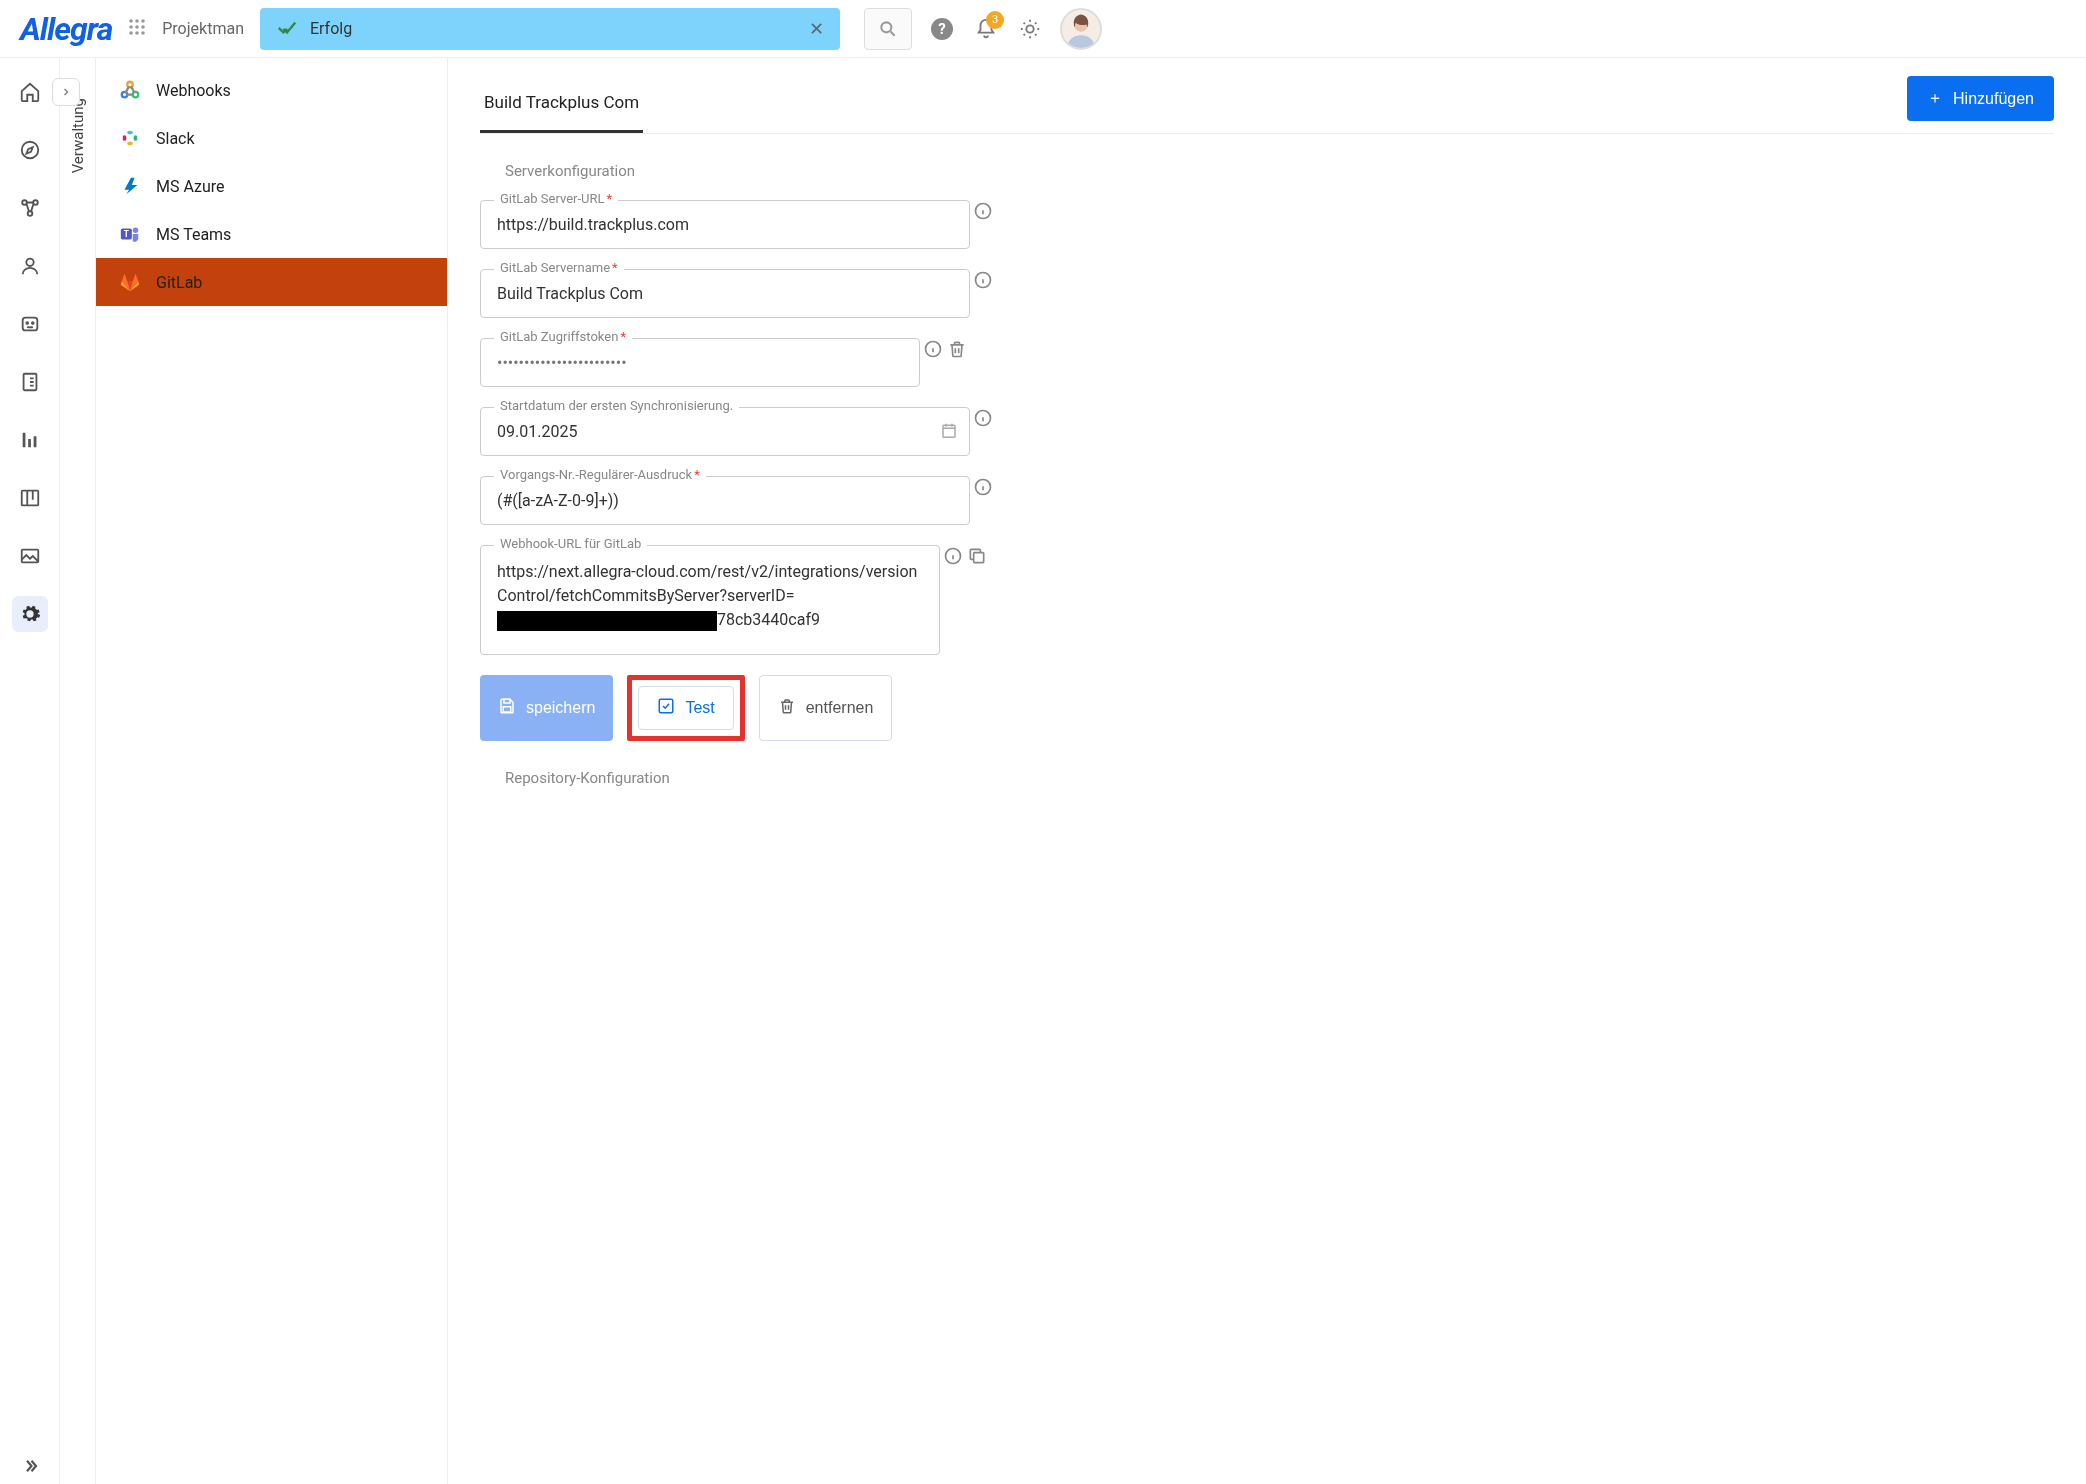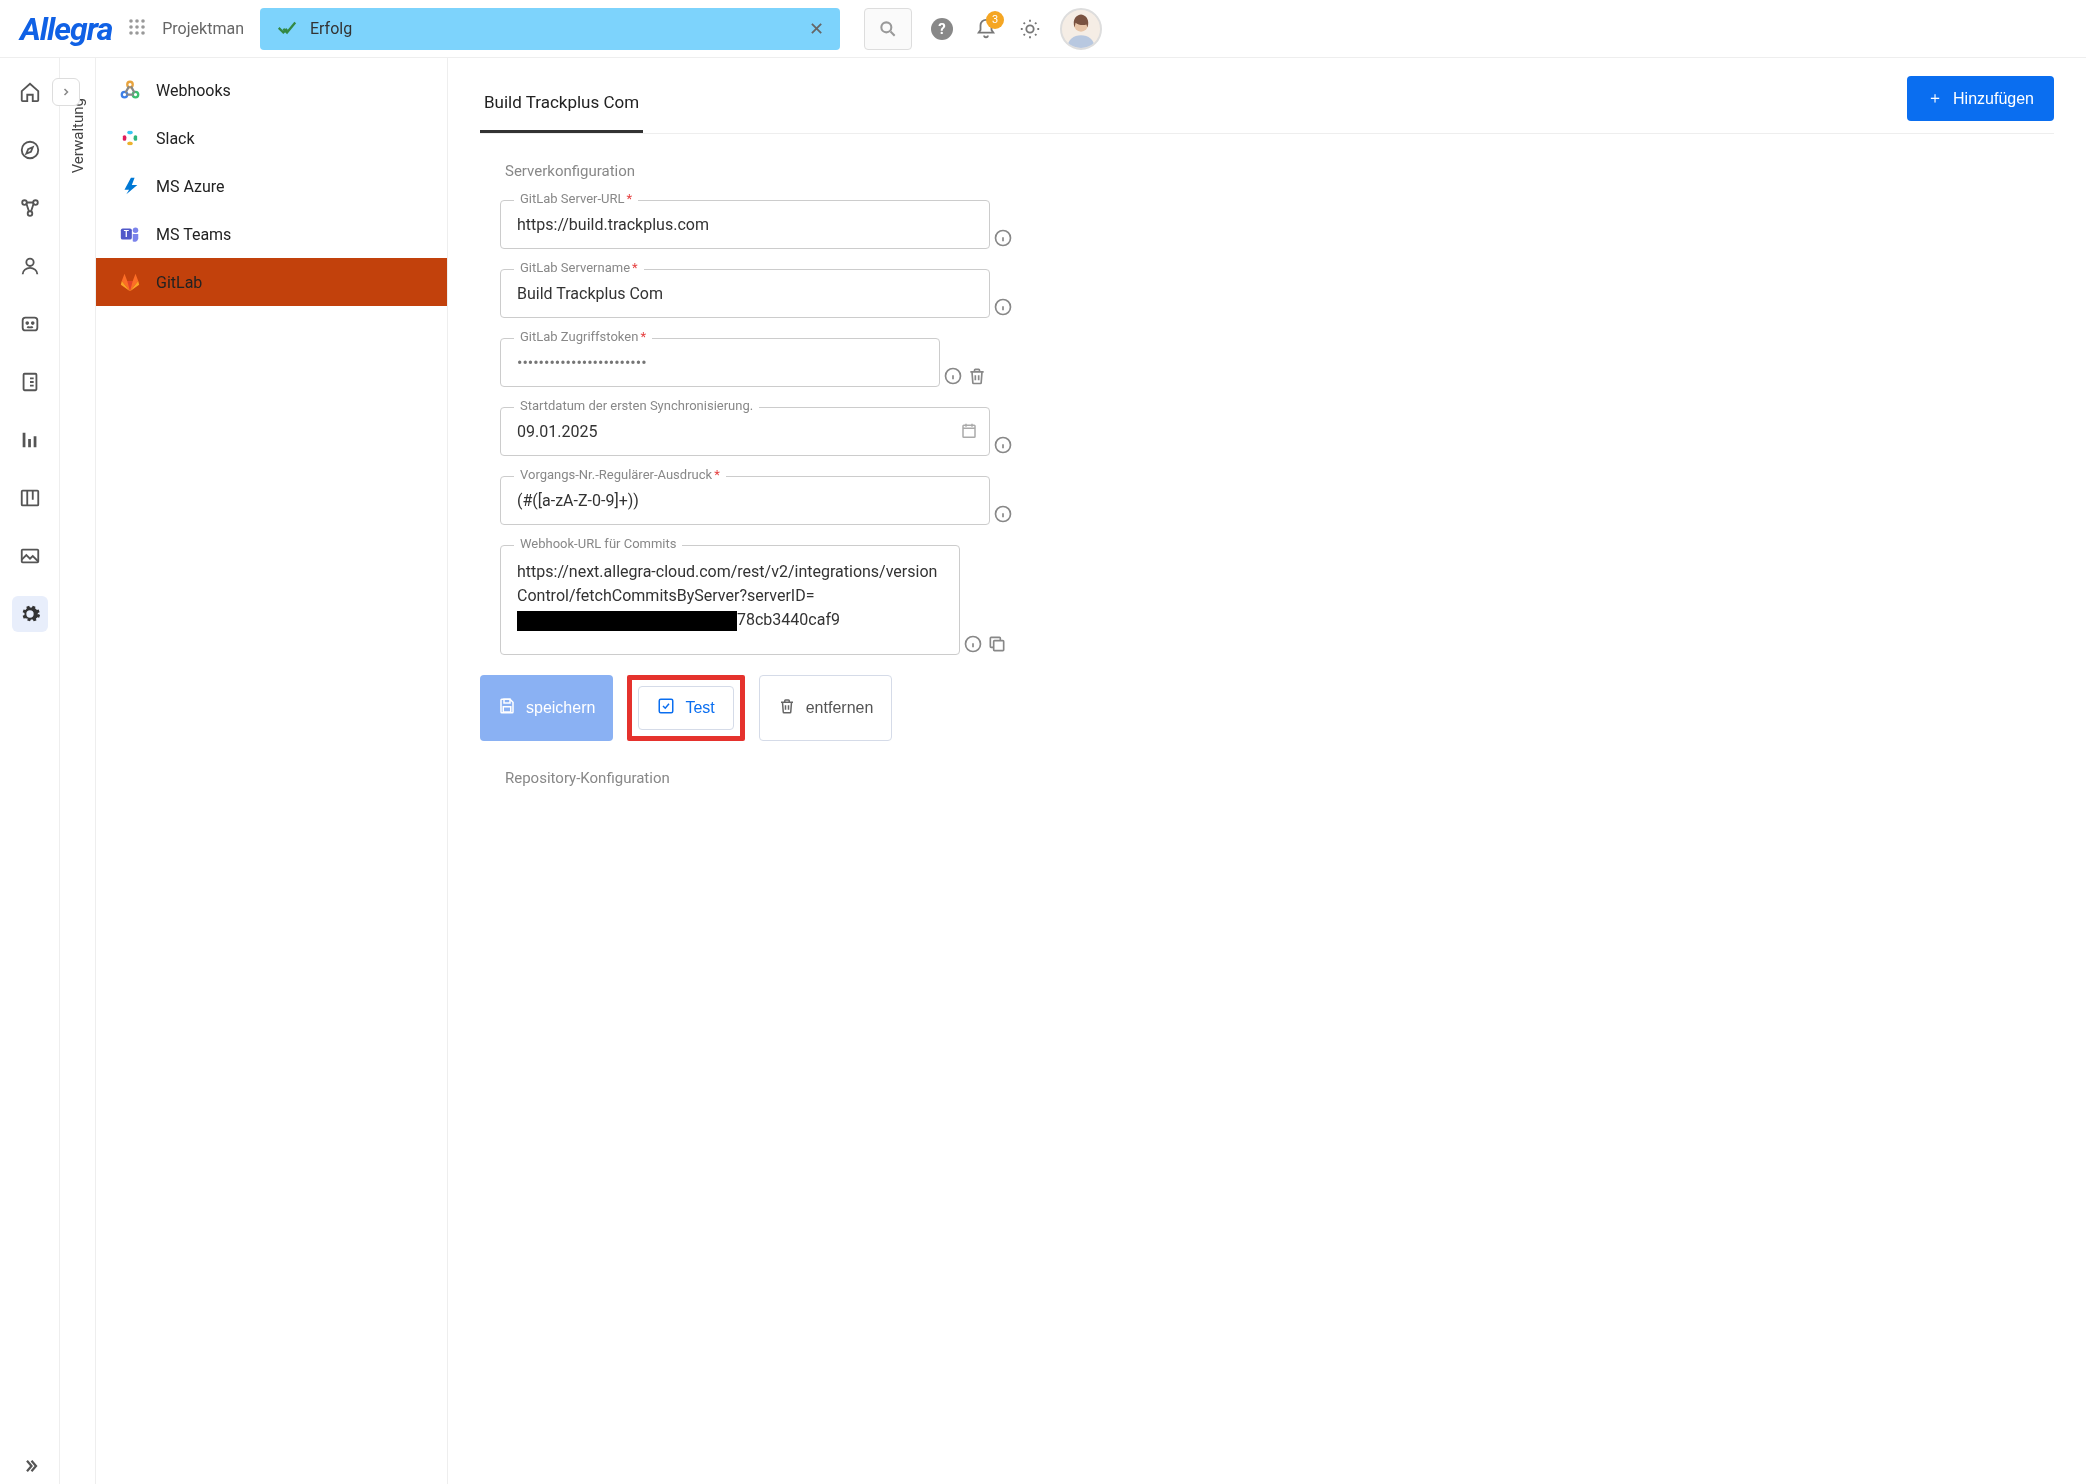--- a/index.html
+++ b/index.html
@@ -35,21 +35,21 @@
 .int-item { display: flex; align-items: center; gap: 14px; padding: 12px 22px; cursor: pointer; font-size: 16px; color: #222; }
 .int-item.selected { background: #c2410c; }
 .int-icon { width: 24px; height: 24px; display: flex; align-items: center; justify-content: center; }
 
 .content { flex: 1; padding: 18px 32px; overflow-y: auto; }
 .tab-row { display: flex; align-items: center; gap: 30px; border-bottom: 1px solid #eee; margin-bottom: 28px; }
 .tab { padding: 14px 4px 18px; font-size: 17px; color: #222; border-bottom: 3px solid #333; margin-bottom: -1px; cursor: pointer; }
 .add-btn { margin-left: auto; background: #0a6ef0; color: #fff; border: none; border-radius: 4px; padding: 12px 20px; font-size: 16px; display: flex; align-items: center; gap: 10px; cursor: pointer; margin-bottom: 12px; }
 
 .section-label { color: #888; font-size: 15px; margin: 0 0 20px 25px; }
-.field-row { display: flex; align-items: flex-end; gap: 2px; margin-bottom: 20px; margin-left: 20px; }
+.field-row { display: flex; align-items: flex-start; gap: 2px; margin-bottom: 20px; }
 .field-wrap { position: relative; width: 490px; }
 .field-label { position: absolute; top: -9px; left: 14px; background: #fff; padding: 0 6px; font-size: 13px; color: #888; z-index: 1; }
 .required::after { content: "*"; color: #e53e3e; margin-left: 2px; }
 .field-input { width: 100%; border: 1px solid #ccc; border-radius: 4px; padding: 14px 16px; font-size: 16px; color: #333; outline: none; font-family: inherit; }
 .field-input.tall { min-height: 110px; resize: none; line-height: 1.5; }
 .info-icon { color: #888; cursor: pointer; width: 22px; height: 22px; display: flex; align-items: center; justify-content: center; }
 .cal-icon { position: absolute; right: 12px; top: 50%; transform: translateY(-50%); color: #aaa; pointer-events: none; }
 
 .buttons-row { display: flex; gap: 14px; margin-top: 8px; margin-bottom: 28px; }
 .btn { display: flex; align-items: center; gap: 10px; border-radius: 4px; padding: 10px 18px; font-size: 16px; cursor: pointer; border: 1px solid transparent; }
@@ -346,21 +346,21 @@
         <span class="info-icon">
             <svg width="20" height="20" viewBox="0 0 24 24" fill="none" stroke="#888" stroke-width="2">
               <circle cx="12" cy="12" r="9"></circle>
               <path d="M12 8v.01M12 11v5"></path>
             </svg>
           </span>
       </div>
 
       <div class="field-row">
         <div class="field-wrap" style="width:460px">
-          <span class="field-label">Webhook-URL für Commits</span>
+          <span class="field-label">Webhook-URL für GitLab</span>
           <div class="field-input tall" style="word-break:break-all;"><span>https://next.allegra-cloud.com/rest/v2/integrations/versionControl/fetchCommitsByServer?serverID=</span><span class="redacted"></span><span>78cb3440caf9</span></div>
         </div>
         <span class="info-icon">
             <svg width="20" height="20" viewBox="0 0 24 24" fill="none" stroke="#888" stroke-width="2">
               <circle cx="12" cy="12" r="9"></circle>
               <path d="M12 8v.01M12 11v5"></path>
             </svg>
           </span>
         <span class="info-icon">
             <svg width="20" height="20" viewBox="0 0 24 24" fill="none" stroke="#888" stroke-width="2">

